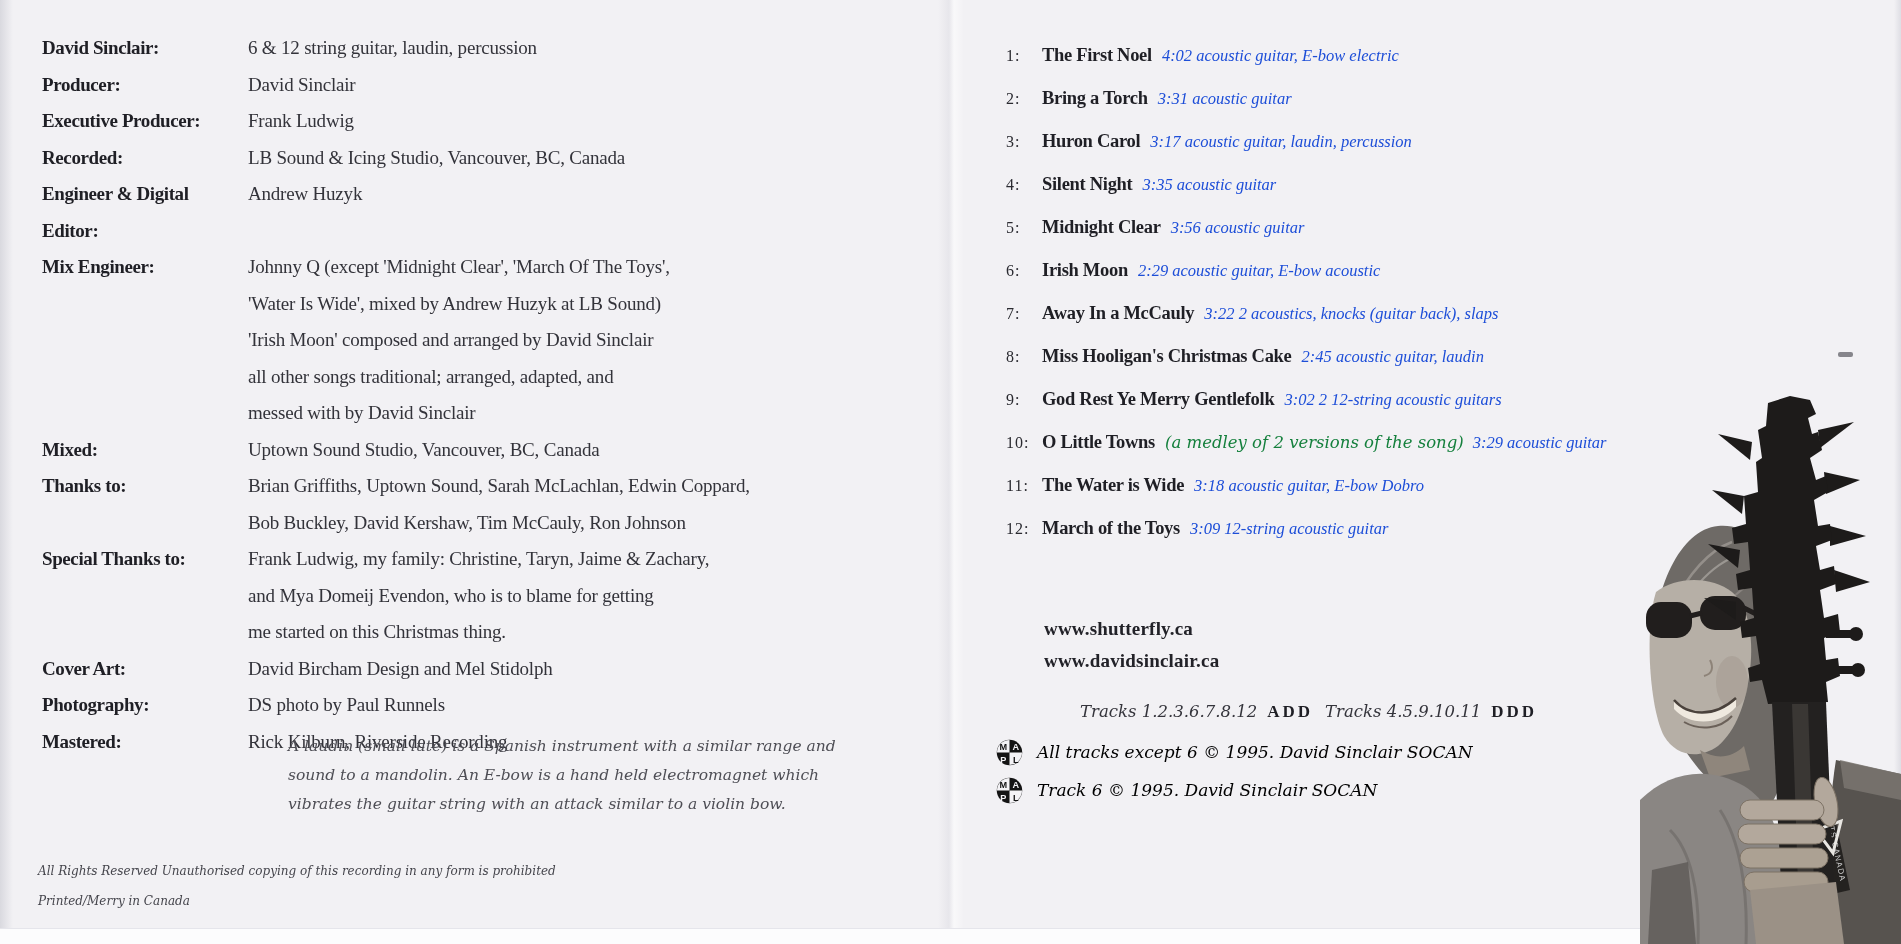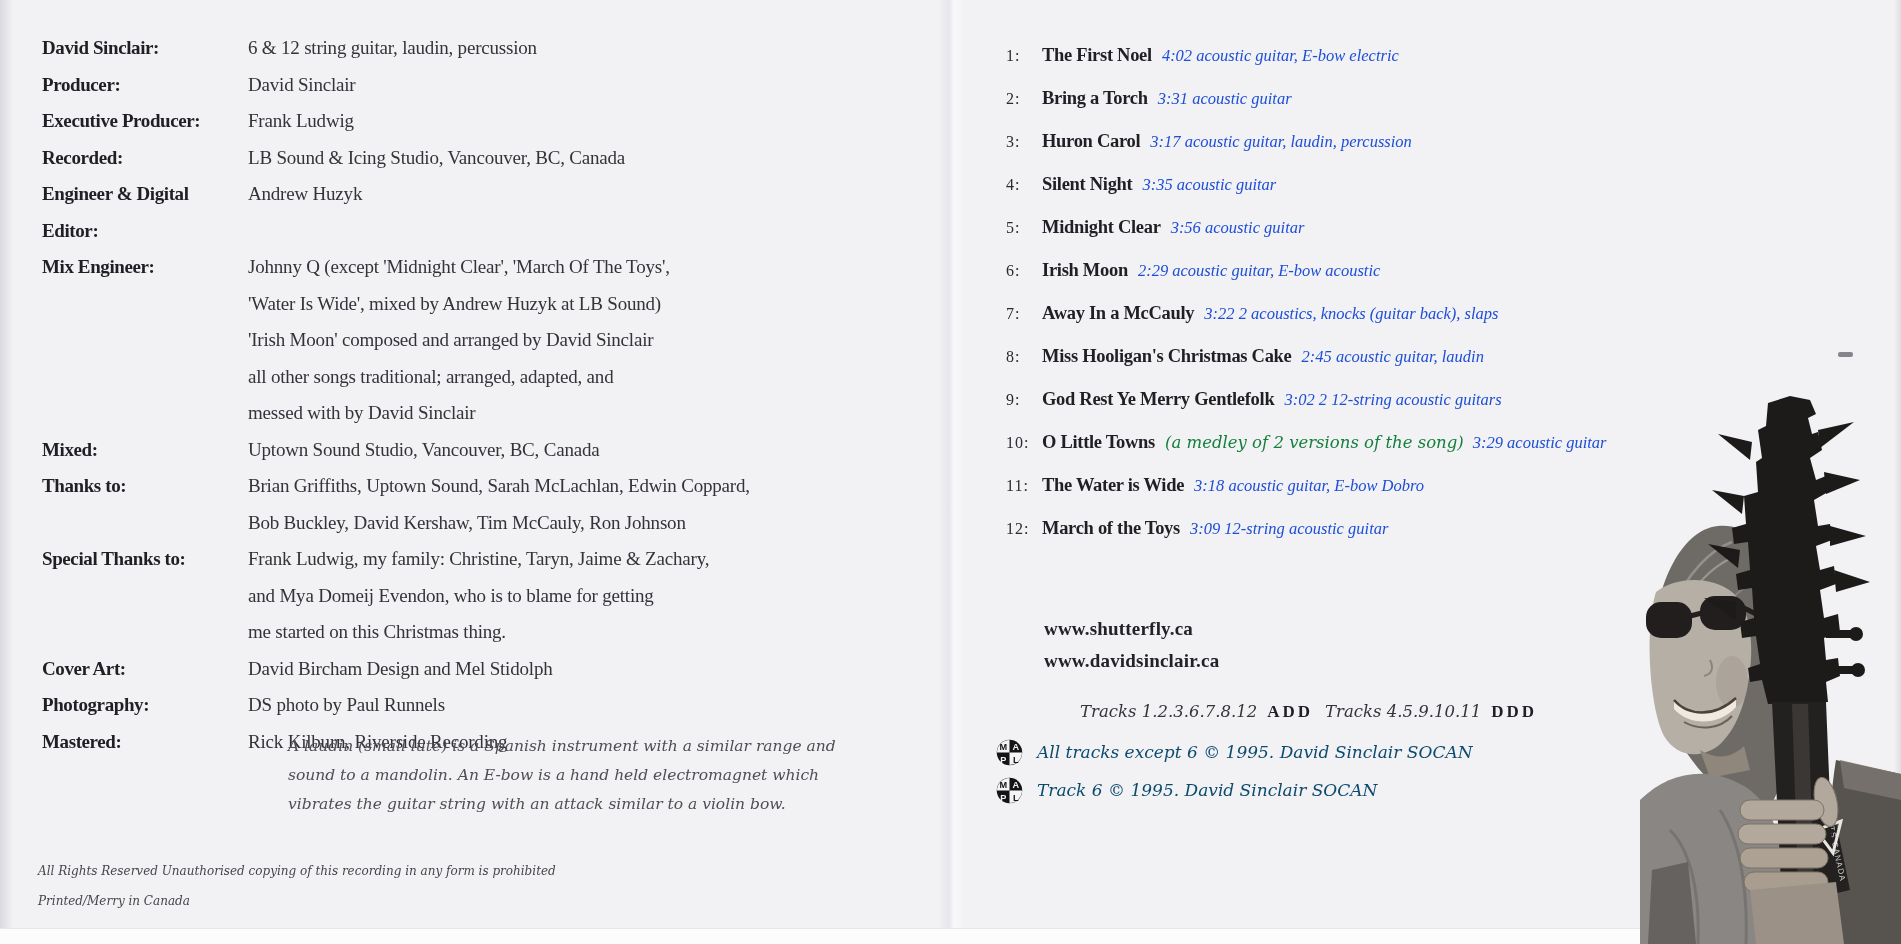--- a/index.html
+++ b/index.html
@@ -46,21 +46,21 @@
   .links{position:absolute;left:1044px;top:613px;}
   .link-line{font-weight:bold;font-size:19px;letter-spacing:0.2px;line-height:32px;color:#222228;}
 
   .format-line{position:absolute;left:1072px;top:702px;white-space:nowrap;margin-left:8px;}
   .fmt-italic{font-family:"DejaVu Serif",serif;font-style:italic;font-size:16.5px;color:#34343b;}
   .fmt-bold{font-weight:bold;font-size:17px;letter-spacing:3px;color:#1f1f25;margin:0 12px 0 10px;}
 
   .rights{position:absolute;left:996px;top:733px;}
   .rights-row{display:flex;align-items:center;height:38px;}
   .mapl{width:27px;height:27px;margin-right:14px;flex:none;}
-  .rights-text{font-family:"DejaVu Serif",serif;font-style:italic;font-size:17px;color:#0c4a6e;white-space:nowrap;}
+  .rights-text{font-family:"DejaVu Serif",serif;font-style:italic;font-size:17px;color:#000000;white-space:nowrap;}
 
   .photo{position:absolute;left:1640px;top:330px;width:261px;height:614px;}
 </style>
 </head>
 <body>
 
 <div class="edge-left"></div>
 <div class="edge-right"></div>
 <div class="fold"></div>
 <div class="bottom-strip"></div>

